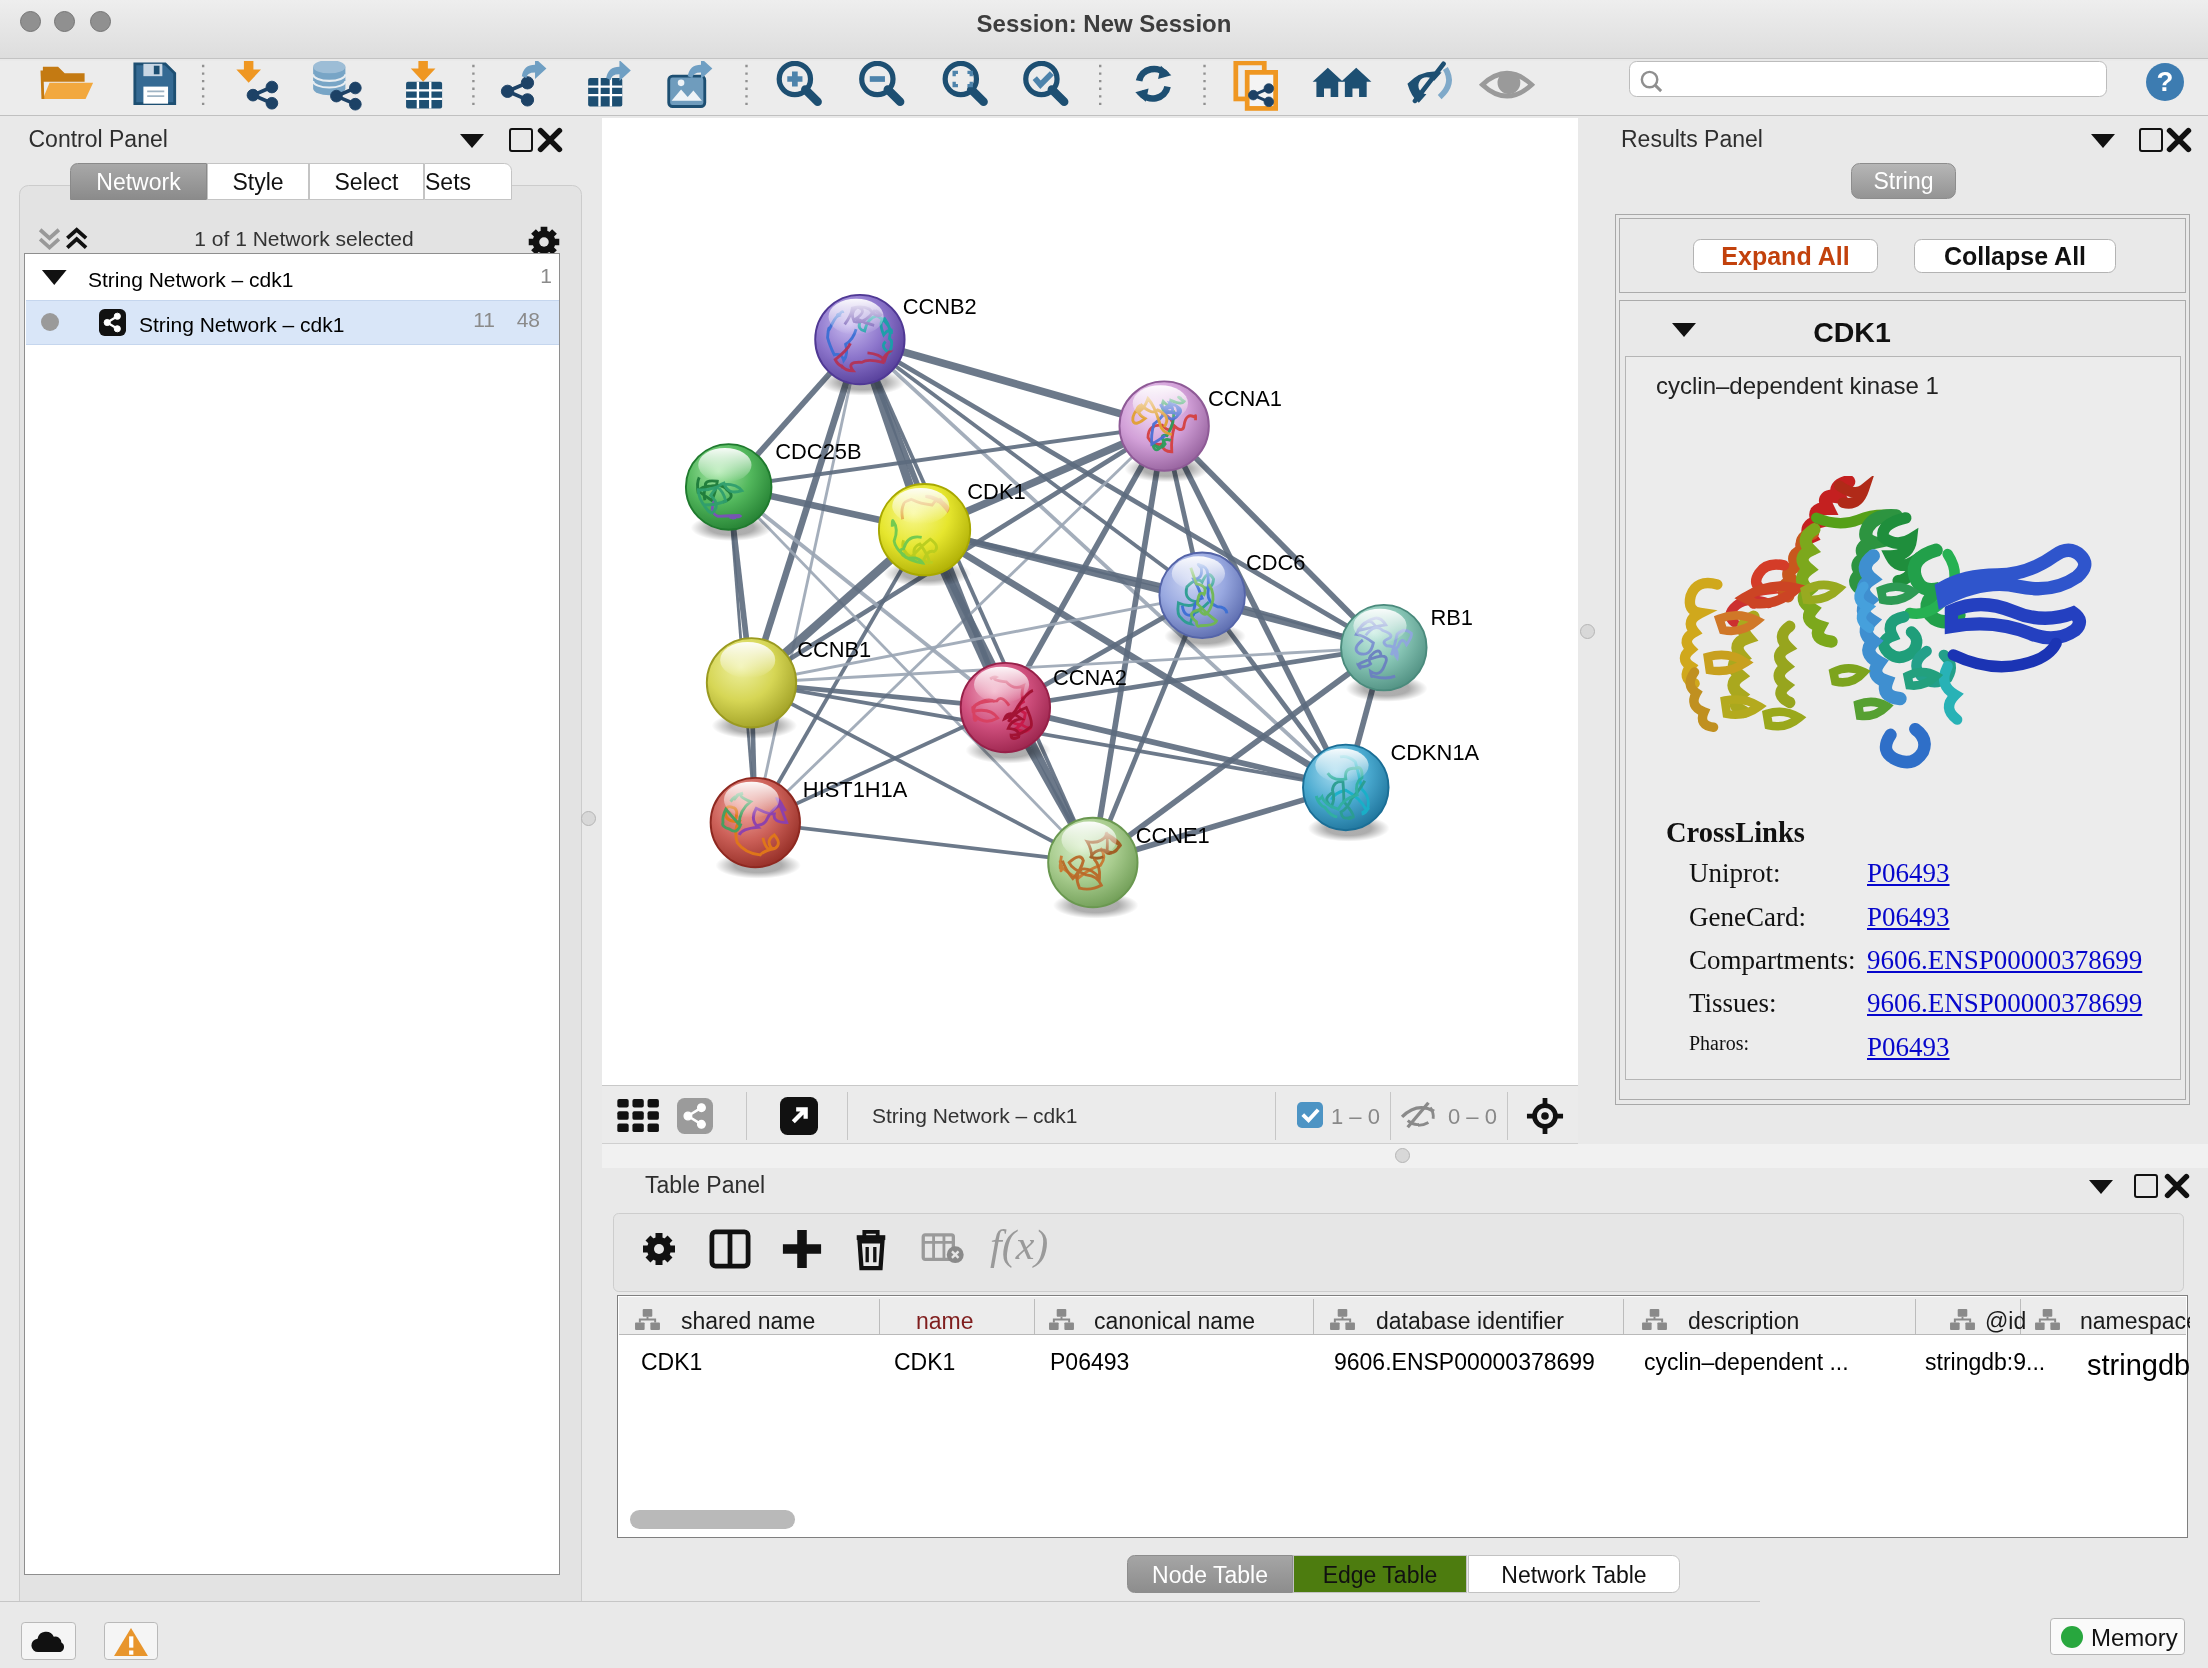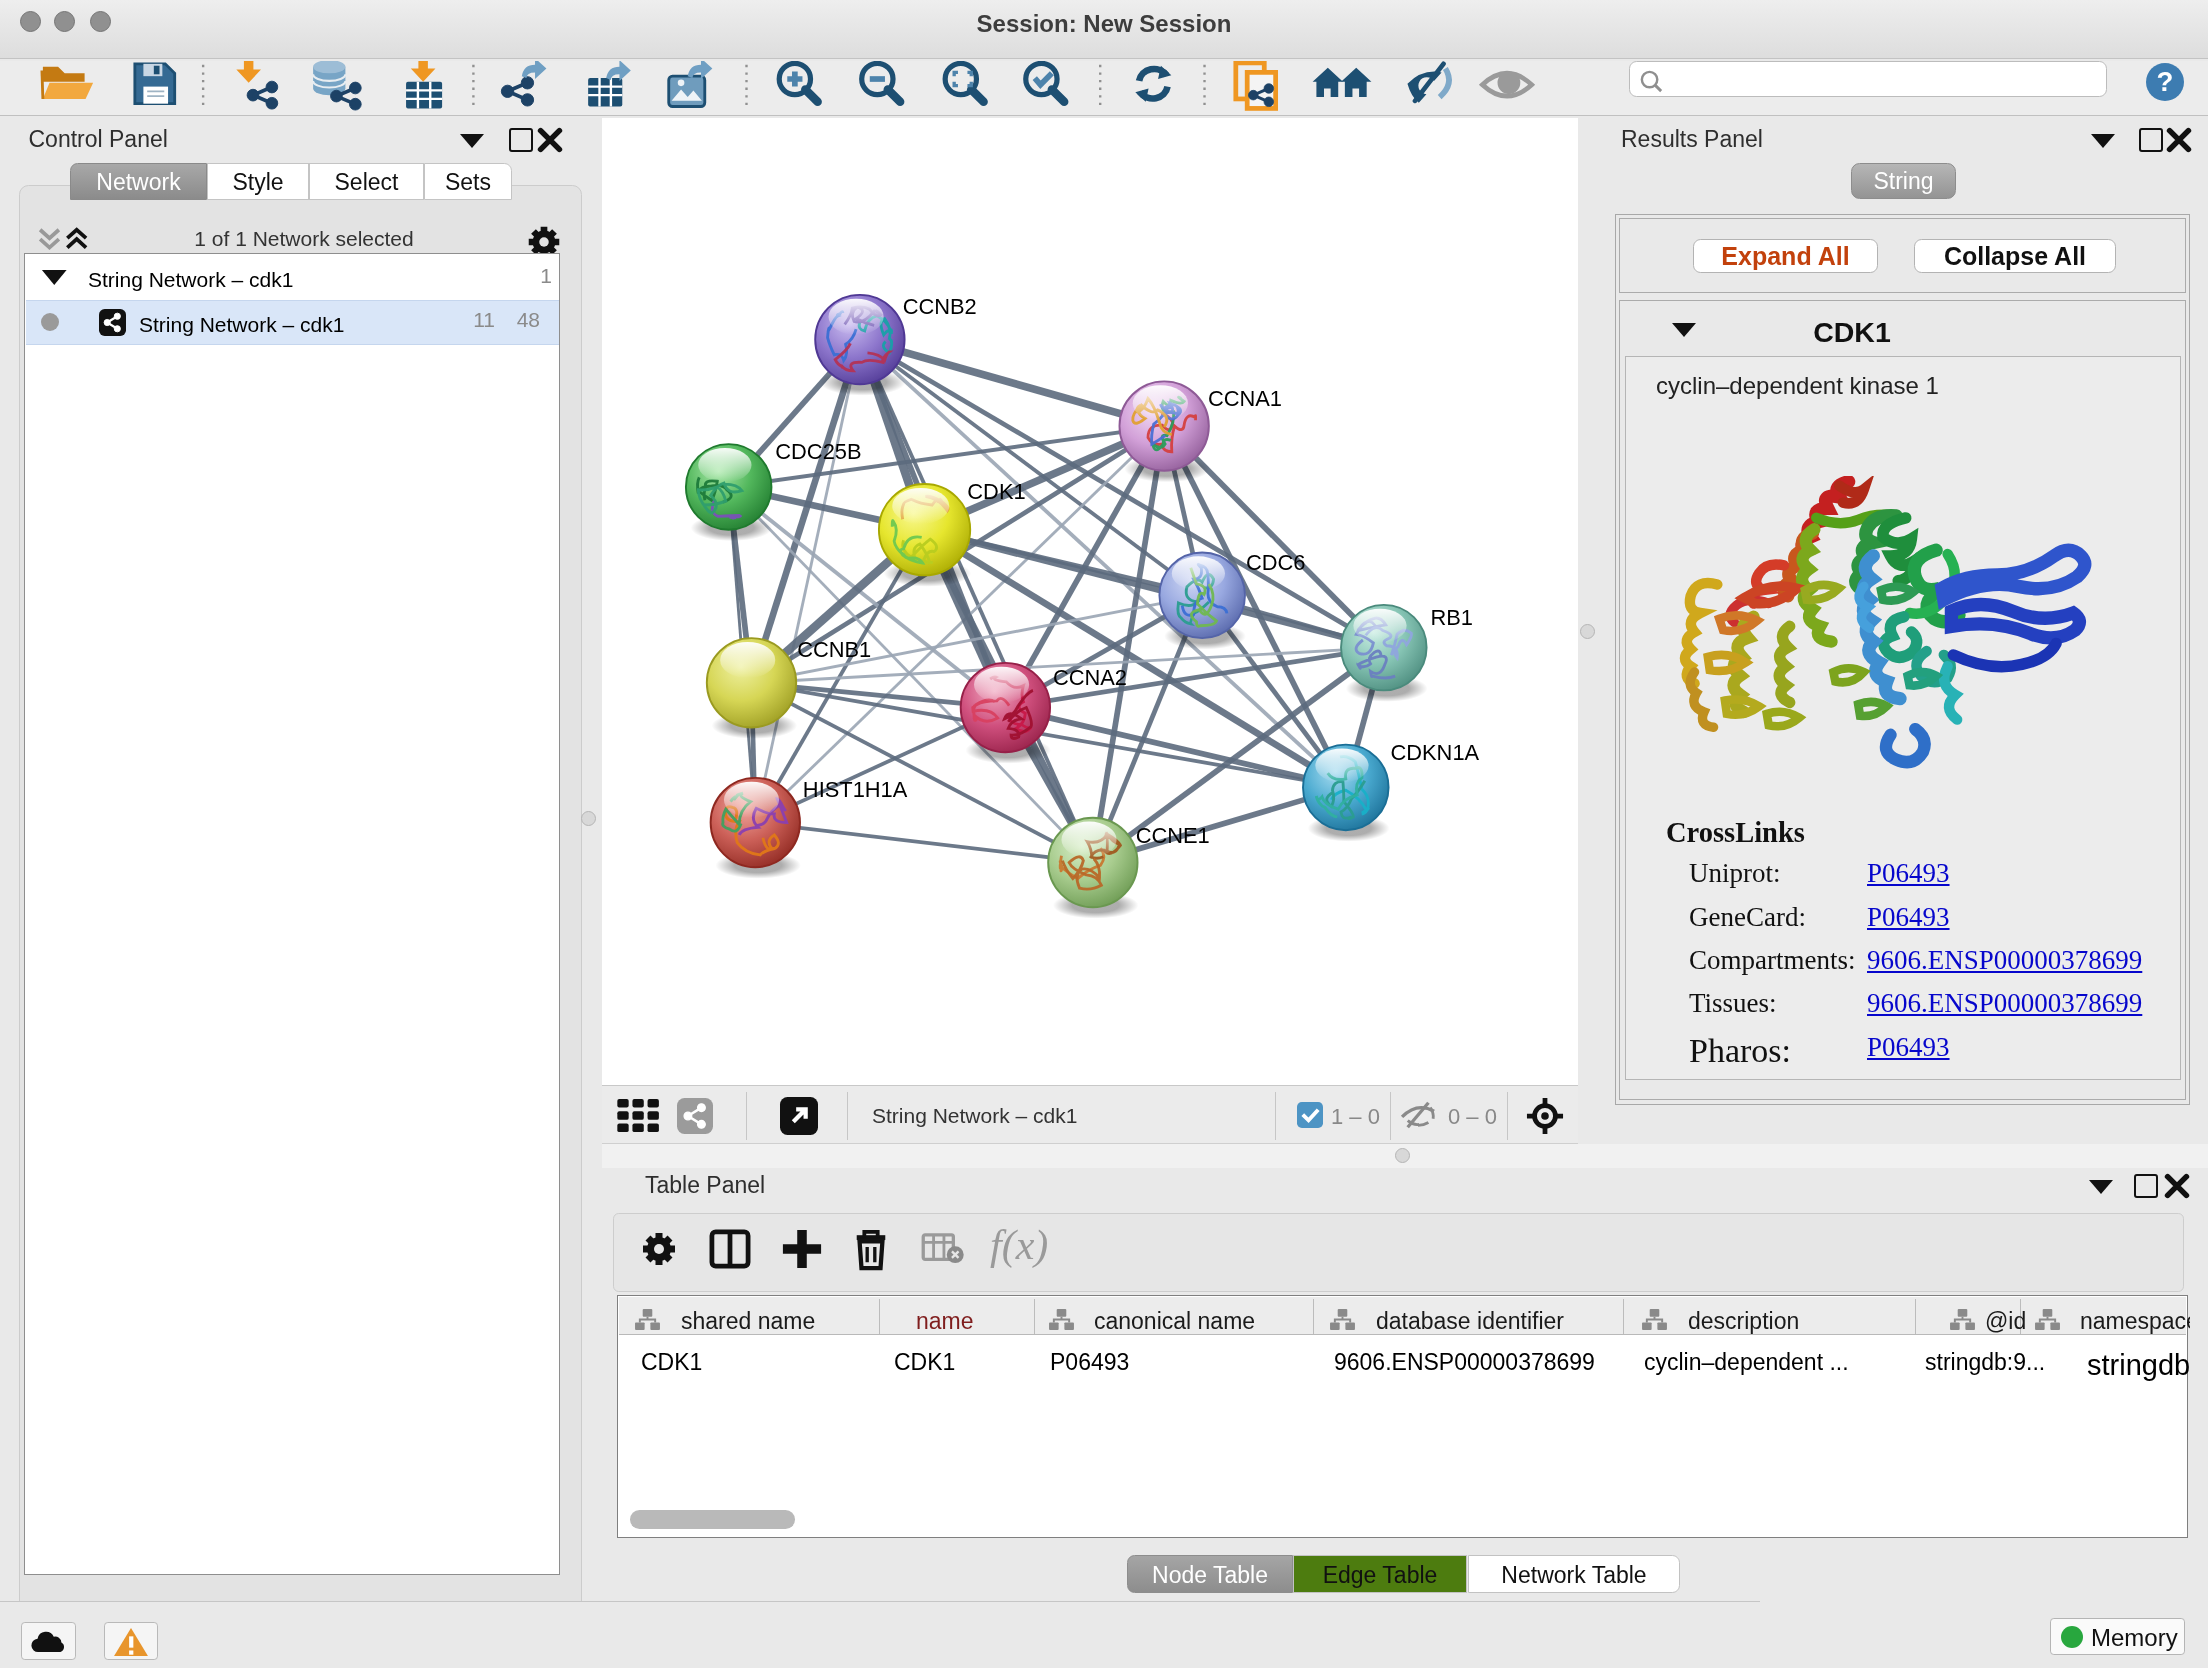--- a/index.html
+++ b/index.html
@@ -148,21 +148,21 @@
  <div class="abs panhead" style="left:28.5px;top:7.6px">Control Panel</div>
  <div class="abs ctl-tri" style="left:460px;top:16px"></div>
  <div class="abs ctl-sq" style="left:509px;top:9.5px"></div>
  <svg class="abs" style="left:535px;top:6.7px" width="30" height="30" viewBox="0 0 32 32">
       <path d="M6,6 L26,26 M26,6 L6,26" stroke="#111" stroke-width="6" stroke-linecap="round"></path>
     </svg>
  <div class="abs" style="left:19px;top:67px;width:563px;height:1469px;background:#e3e3e3;border:1px solid #cccccc;border-radius:9.5px"></div>
  <div class="abs" style="left:70px;top:45px;width:137px;height:37px;background:linear-gradient(#a8a8a8,#8b8b8b);border:1px solid #8a8a8a;border-radius:7.6px 0 0 0;color:#fff;font-size:23px;text-align:center;line-height:37px">Network</div>
  <div class="abs" style="left:207px;top:45px;width:102px;height:37px;background:#fff;border:1px solid #c4c4c4;color:#111;font-size:23px;text-align:center;line-height:37px">Style</div>
  <div class="abs" style="left:309px;top:45px;width:115px;height:37px;background:#fff;border:1px solid #c4c4c4;color:#111;font-size:23px;text-align:center;line-height:37px">Select</div>
- <div class="abs" style="left:424px;top:45px;width:88px;height:37px;background:#fff;border:1px solid #c4c4c4;border-radius:0 7.6px 0 0;color:#111;font-size:23px;text-align:center;line-height:37px">Sets</div>
+ <div class="abs" style="left:424px;top:45px;width:88px;height:37px;background:#fff;border:1px solid #c4c4c4;border-radius:0 7.6px 0 0;color:#111;font-size:23px;text-align:left;line-height:37px">Sets</div>
  <svg class="abs" style="left:36px;top:108px" width="57" height="30" viewBox="0 0 60 32">
       <path d="M4,4 l10,9 10,-9 M4,14 l10,9 10,-9" stroke="#999" stroke-width="4" fill="none"></path>
       <path d="M33,13 l10,-9 10,9 M33,23 l10,-9 10,9" stroke="#111" stroke-width="4" fill="none"></path>
     </svg>
  <div class="abs" style="left:133px;top:109px;width:342px;text-align:center;font-size:21px;color:#333">1 of 1 Network selected</div>
  <svg class="abs" style="left:523px;top:103px" width="42" height="42" viewBox="0 0 44 44">
       <g fill="#111">
         <circle cx="22" cy="22" r="12"></circle>
         <g stroke="#111" stroke-width="7">
           <path d="M22,6 v32 M6,22 h32 M11,11 l22,22 M33,11 l-22,22"></path>
@@ -513,21 +513,21 @@
     </svg>
  <div class="abs" style="left:80px;top:699px;font-family:'Liberation Serif',serif;font-size:28.5px;font-weight:bold;color:#111">CrossLinks</div>
  <div class="abs" style="left:103px;top:740px;font-family:'Liberation Serif',serif;font-size:27px;color:#111">Uniprot:</div>
  <div class="abs" style="left:281px;top:740px;font-family:'Liberation Serif',serif;font-size:27px;color:#0606cc;text-decoration:underline">P06493</div>
  <div class="abs" style="left:103px;top:784px;font-family:'Liberation Serif',serif;font-size:27px;color:#111">GeneCard:</div>
  <div class="abs" style="left:281px;top:784px;font-family:'Liberation Serif',serif;font-size:27px;color:#0606cc;text-decoration:underline">P06493</div>
  <div class="abs" style="left:103px;top:827px;font-family:'Liberation Serif',serif;font-size:27px;color:#111">Compartments:</div>
  <div class="abs" style="left:281px;top:827px;font-family:'Liberation Serif',serif;font-size:27px;color:#0606cc;text-decoration:underline">9606.ENSP00000378699</div>
  <div class="abs" style="left:103px;top:870px;font-family:'Liberation Serif',serif;font-size:27px;color:#111">Tissues:</div>
  <div class="abs" style="left:281px;top:870px;font-family:'Liberation Serif',serif;font-size:27px;color:#0606cc;text-decoration:underline">9606.ENSP00000378699</div>
- <div class="abs" style="left:103px;top:914px;font-family:'Liberation Serif',serif;font-size:34px;color:#111">Pharos:</div>
+ <div class="abs" style="left:103px;top:914px;font-family:'Liberation Serif',serif;font-size:20px;color:#111">Pharos:</div>
  <div class="abs" style="left:281px;top:914px;font-family:'Liberation Serif',serif;font-size:27px;color:#0606cc;text-decoration:underline">P06493</div>
 </div>
 
 <div id="TP" class="abs" style="left:602px;top:1168px;width:1606px;height:433px;overflow:hidden">
 <div class="abs panhead" style="left:43px;top:3.8px">Table Panel</div>
 <div class="abs ctl-tri" style="left:1487px;top:12.4px"></div>
 <div class="abs ctl-sq" style="left:1532px;top:5.7px"></div>
 <svg class="abs" style="left:1560px;top:2.9px" width="30" height="30" viewBox="0 0 32 32">
       <path d="M6,6 L26,26 M26,6 L6,26" stroke="#111" stroke-width="6" stroke-linecap="round"></path>
     </svg>

